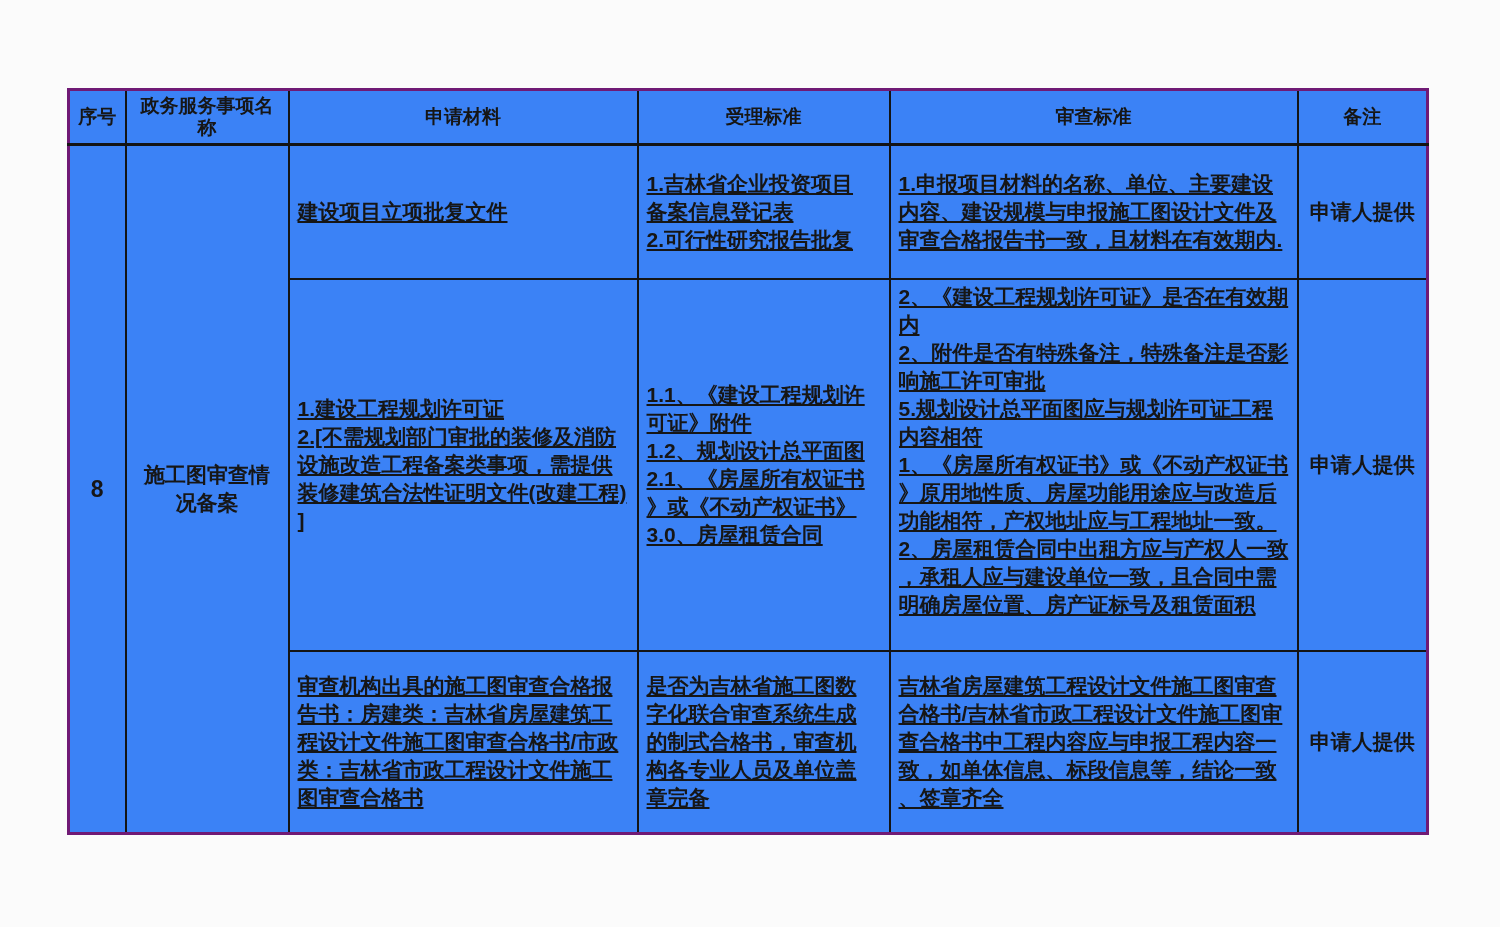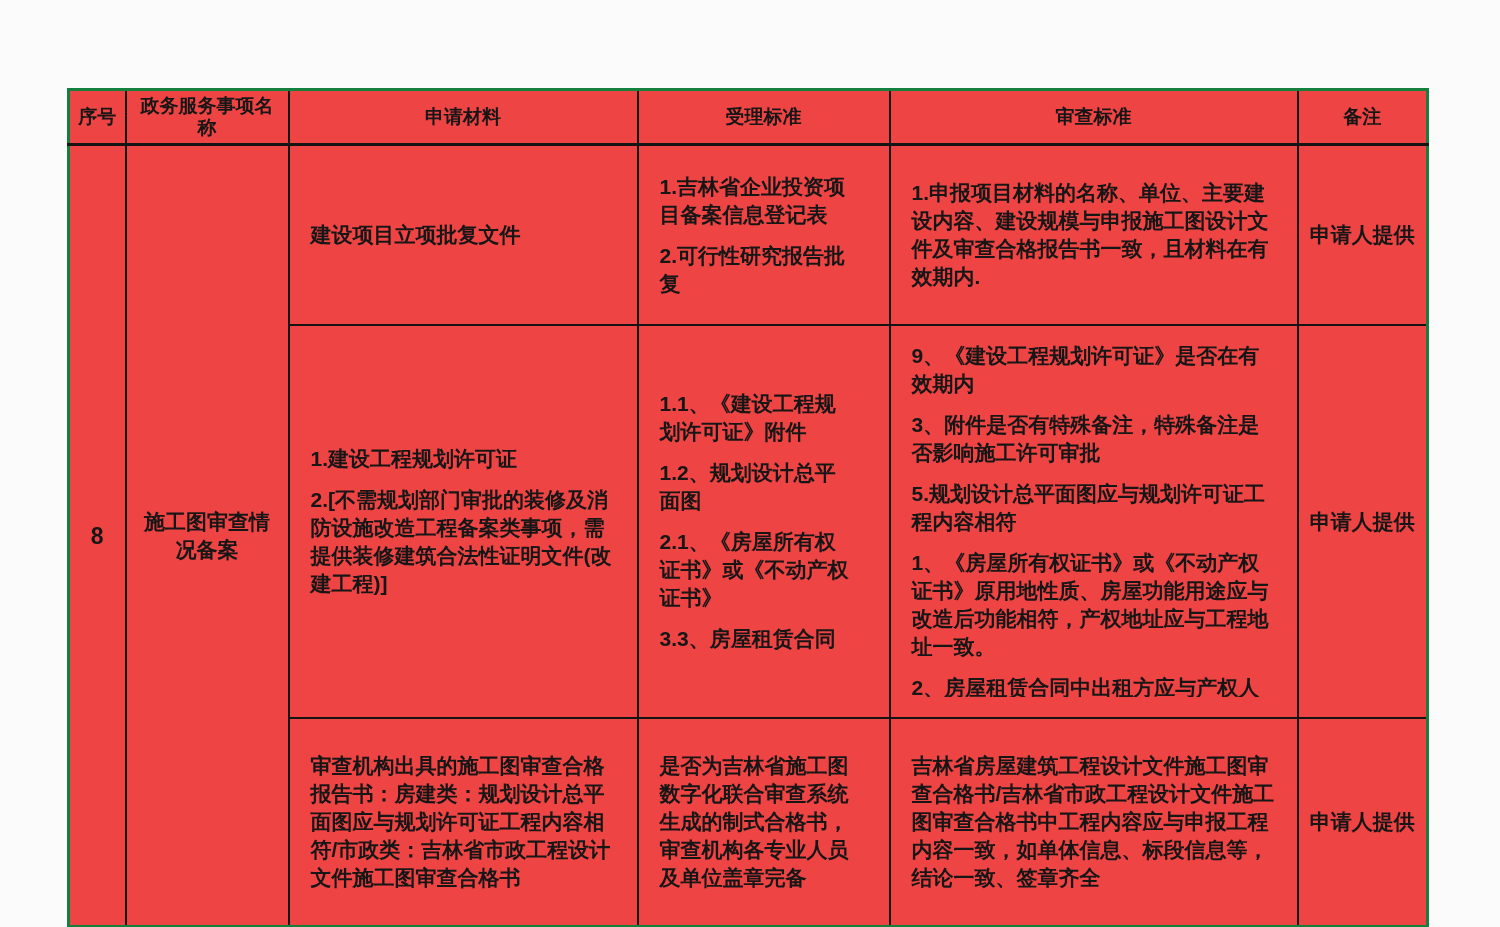--- a/index.html
+++ b/index.html
@@ -11,22 +11,22 @@
     -webkit-font-smoothing:antialiased;
     overflow:hidden;
   }
   .page { position:relative; width:1500px; height:927px; }
 
   table.doc-table {
     position:absolute; left:67px; top:88px;
     width:1359px;
     border-collapse:collapse;
     table-layout:fixed;
-    background:#ef4444;
-    border:3px solid #15803d;
+    background:#3b82f6;
+    border:3px solid #701a75;
   }
   col.c-seq    { width:57px;  }
   col.c-name   { width:163px; }
   col.c-mat    { width:349px; }
   col.c-acc    { width:252px; }
   col.c-rev    { width:408px; }
   col.c-remark { width:130px; }
 
   th, td {
     border:2px solid #141414;
@@ -57,21 +57,21 @@
     line-break:anywhere;
   }
   td.ta-c { text-align:left; }
   td.seq  { font-size:23px; text-align:center; }
   td.name { text-align:center; font-size:21px; }
   td.name .narrow { display:inline-block; width:132px; }
   td.acc  { padding:4px 20px 4px 8px; }
   td.remark { text-align:center; padding:8px 4px; }
   td.v-top { vertical-align:top; padding-top:3px; }
   .clip { max-height:368px; overflow:hidden; }
-  .para { margin:13px; }
+  .para { margin:0;text-decoration:underline; }
 </style>
 </head>
 <body>
 
 <div class="page">
   <table class="doc-table">
     <colgroup>
       <col class="c-seq">
         <col class="c-name">
         <col class="c-mat">
@@ -107,36 +107,36 @@
       </tr>
       <tr class="r2">
         <td class="ta-c">
             <div class="para">1.建设工程规划许可证</div>
             <div class="para">2.[不需规划部门审批的装修及消防设施改造工程备案类事项，需提供装修建筑合法性证明文件(改建工程)]</div>
           </td>
         <td class="acc">
             <div class="para">1.1、《建设工程规划许可证》附件</div>
             <div class="para">1.2、规划设计总平面图</div>
             <div class="para">2.1、《房屋所有权证书》或《不动产权证书》</div>
-            <div class="para">3.3、房屋租赁合同</div>
+            <div class="para">3.0、房屋租赁合同</div>
           </td>
         <td class="v-top">
           <div class="clip">
-              <div class="para">9、《建设工程规划许可证》是否在有效期内</div>
-              <div class="para">3、附件是否有特殊备注，特殊备注是否影响施工许可审批</div>
+              <div class="para">2、《建设工程规划许可证》是否在有效期内</div>
+              <div class="para">2、附件是否有特殊备注，特殊备注是否影响施工许可审批</div>
               <div class="para">5.规划设计总平面图应与规划许可证工程内容相符</div>
               <div class="para">1、《房屋所有权证书》或《不动产权证书》原用地性质、房屋功能用途应与改造后功能相符，产权地址应与工程地址一致。</div>
               <div class="para">2、房屋租赁合同中出租方应与产权人一致，承租人应与建设单位一致，且合同中需明确房屋位置、房产证标号及租赁面积</div>
             </div>
         </td>
         <td class="remark">申请人提供</td>
       </tr>
       <tr class="r3">
         <td>
-            <div class="para">审查机构出具的施工图审查合格报告书：房建类：规划设计总平面图应与规划许可证工程内容相符/市政类：吉林省市政工程设计文件施工图审查合格书</div>
+            <div class="para">审查机构出具的施工图审查合格报告书：房建类：吉林省房屋建筑工程设计文件施工图审查合格书/市政类：吉林省市政工程设计文件施工图审查合格书</div>
           </td>
         <td class="acc">
             <div class="para">是否为吉林省施工图数字化联合审查系统生成的制式合格书，审查机构各专业人员及单位盖章完备</div>
           </td>
         <td>
             <div class="para">吉林省房屋建筑工程设计文件施工图审查合格书/吉林省市政工程设计文件施工图审查合格书中工程内容应与申报工程内容一致，如单体信息、标段信息等，结论一致、签章齐全</div>
           </td>
         <td class="remark">申请人提供</td>
       </tr>
     </tbody>

